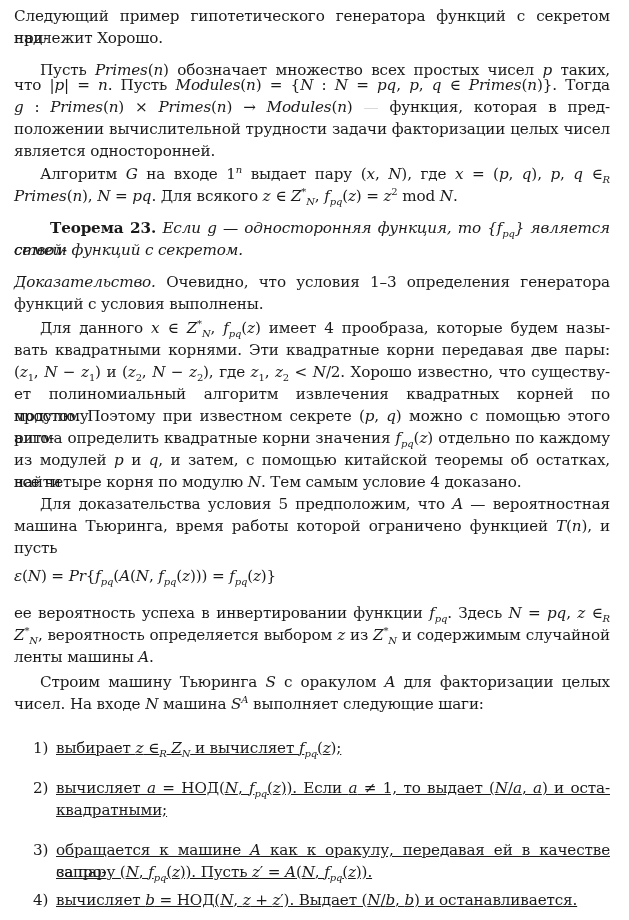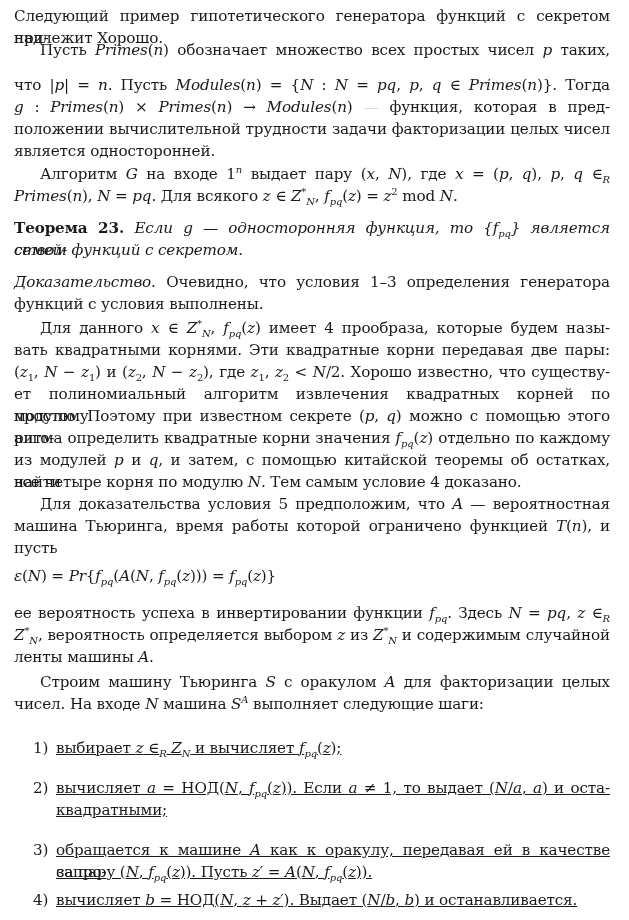--- a/index.html
+++ b/index.html
@@ -7,37 +7,37 @@
   .page {
     position: absolute; left: 14px; top: 0; width: 596px;
     font-family: "DejaVu Serif", "Liberation Serif", serif;
     font-size: 15.2px; color: #1a1a1a; line-height: 21.8px;
     letter-spacing: -0.15px;
   }
   .ln { position: absolute; left: 0; width: 596px; white-space: nowrap; height: 22px; }
   .j { text-align: justify; text-align-last: justify; white-space: normal; }
   .ind { left: 26px; width: 570px; }
   .i { font-style: italic; font-family: "DejaVu Serif", "Liberation Serif", serif; }
-  .b { font-weight: bold; }
+  .b { font-weight: bold; margin-left: 36px; }
   .it-ru { font-style: italic; }
   .center { text-align: left; }
   .li-num { position: absolute; left: 19px; }
   .li-text { position: absolute; left: 42px; width: 554px; text-decoration: underline; }
   .dash { color: #d8d8d8; }
   sub, sup { font-size: 10px; line-height: 0; }
 </style>
 </head>
 <body>
 
 <div class="page">
 
   <div class="ln j" style="top:6px">Следующий пример гипотетического генератора функций с секретом при-</div>
   <div class="ln" style="top:28px">надлежит Хорошо.</div>
 
-  <div class="ln j ind" style="top:40px">Пусть <span class="i">Primes</span>(<span class="i">n</span>) обозначает множество всех простых чисел <span class="i">p</span> таких,</div>
+  <div class="ln j ind" style="top:60px">Пусть <span class="i">Primes</span>(<span class="i">n</span>) обозначает множество всех простых чисел <span class="i">p</span> таких,</div>
   <div class="ln j" style="top:75px">что |<span class="i">p</span>| = <span class="i">n</span>. Пусть <span class="i">Modules</span>(<span class="i">n</span>) = {<span class="i">N</span> : <span class="i">N</span> = <span class="i">pq</span>, <span class="i">p</span>, <span class="i">q</span> ∈ <span class="i">Primes</span>(<span class="i">n</span>)}. Тогда</div>
   <div class="ln j" style="top:97px"><span class="i">g</span> : <span class="i">Primes</span>(<span class="i">n</span>) × <span class="i">Primes</span>(<span class="i">n</span>) → <span class="i">Modules</span>(<span class="i">n</span>) <span class="dash">—</span> функция, которая в пред-</div>
   <div class="ln j" style="top:119px">положении вычислительной трудности задачи факторизации целых чисел</div>
   <div class="ln" style="top:141px">является односторонней.</div>
 
   <div class="ln j ind" style="top:164px">Алгоритм <span class="i">G</span> на входе 1<sup class="i">n</sup> выдает пару (<span class="i">x</span>, <span class="i">N</span>), где <span class="i">x</span> = (<span class="i">p</span>, <span class="i">q</span>), <span class="i">p</span>, <span class="i">q</span> ∈<sub class="i">R</sub></div>
   <div class="ln" style="top:186px"><span class="i">Primes</span>(<span class="i">n</span>), <span class="i">N</span> = <span class="i">pq</span>. Для всякого <span class="i">z</span> ∈ <span class="i">Z</span><sup>*</sup><sub class="i">N</sub>, <span class="i">f</span><sub class="i">pq</sub>(<span class="i">z</span>) = <span class="i">z</span><sup>2</sup> mod <span class="i">N</span>.</div>
 
   <div class="ln j" style="top:218px"><span class="b">Теорема 23.</span> <span class="it-ru">Если <span class="i">g</span> — односторонняя функция, то {<span class="i">f</span><sub class="i">pq</sub>} является семей-</span></div>
   <div class="ln it-ru" style="top:240px">ством функций с секретом.</div>

